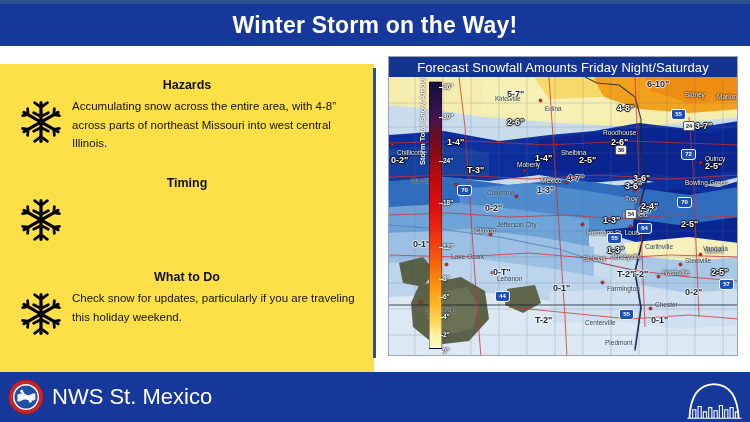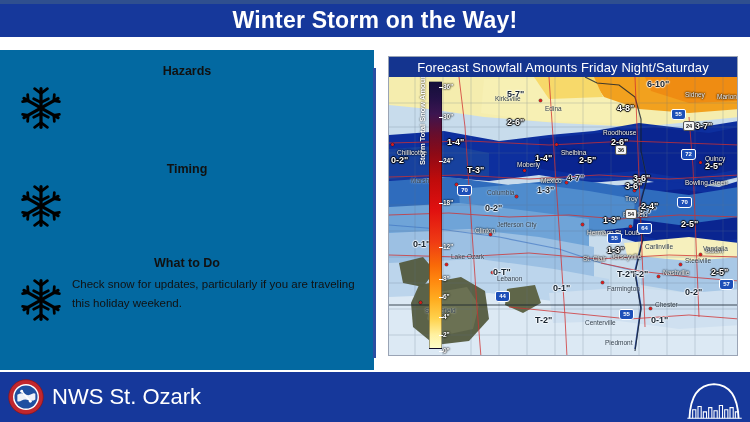--- a/index.html
+++ b/index.html
@@ -7,34 +7,34 @@
     width: 750px; height: 422px;
     font-family: "Liberation Sans", sans-serif;
     background: #ffffff;
     overflow: hidden;
     position: relative;
   }
   .page { position: relative; width: 750px; height: 422px; background: #fff; }
 
   
   .header {
-    position: absolute; left: 0; top: 4px; width: 750px; height: 33px;
+    position: absolute; left: 0; top: 4px; width: 750px; height: 42px;
     background: #16389b;
     display: flex; align-items: center; justify-content: center;
   }
   .header-title {
     color: #ffffff; font-size: 23px; font-weight: bold;
     letter-spacing: .2px; font-family: "Liberation Sans", sans-serif;
   }
   .topstrip { position:absolute; left:0; top:0; width:750px; height:4px; background:#2f4f8f; }
 
   
   .left-panel {
-    position: absolute; left: 0; top: 50px; width: 374px; height: 320px;
-    background: #0369a1;
+    position: absolute; left: 0; top: 64px; width: 374px; height: 320px;
+    background: #fde047;
   }
   .divider {
     position: absolute; left: 373px; top: 68px; width: 3px; height: 290px;
     background: #2a4ea2;
   }
   .sect { position: relative; }
   .sect-title {
     text-align: center; font-size: 12.5px; font-weight: bold; color: #111;
     font-family: "Liberation Sans", sans-serif;
   }
@@ -189,20 +189,21 @@
                 <line x1="22" y1="66" x2="21" y2="79"></line>
               <line x1="78" y1="34" x2="90" y2="36"></line>
                 <line x1="78" y1="34" x2="79" y2="21"></line>
               <line x1="50" y1="38" x2="34" y2="30"></line>
                 <line x1="50" y1="38" x2="66" y2="30"></line>
               <line x1="50" y1="62" x2="34" y2="70"></line>
                 <line x1="50" y1="62" x2="66" y2="70"></line>
             </g>
           </svg>
         </div>
+        <div class="sect-text">Accumulating snow across the entire area, with 4-8” across parts of northeast Missouri into west central Illinois.</div>
       </div>
     </div>
 
     <div class="sect s2">
       <div class="sect-title">Timing</div>
       <div class="sect-body">
         <div class="flake">
           <svg viewBox="0 0 100 100" width="46" height="46" aria-hidden="true">
             <g stroke="#000" stroke-width="7" stroke-linecap="round" fill="none">
               <line x1="50" y1="8" x2="50" y2="92"></line>
@@ -471,21 +472,21 @@
         <circle cx="50" cy="50" r="48" fill="#c1272d"></circle>
         <circle cx="50" cy="50" r="36" fill="#ffffff"></circle>
         <circle cx="50" cy="50" r="32" fill="#1f4fa0"></circle>
         <path d="M26,44 q10,-8 20,-2 q10,6 20,0 q6,-4 10,-1 l0,16 q-8,6 -18,2 q-12,-5 -20,1 q-6,4 -12,2 Z" fill="#ffffff" opacity=".92"></path>
         <path d="M38,34 L62,62" stroke="#ffffff" stroke-width="4" stroke-linecap="round"></path>
         <circle cx="38" cy="34" r="4" fill="#ffffff"></circle>
         <circle cx="62" cy="62" r="4" fill="#ffffff"></circle>
         <circle cx="50" cy="50" r="48" fill="none" stroke="#8d1216" stroke-width="2"></circle>
       </svg>
     </div>
-    <div class="footer-name">NWS St. Ozark</div>
+    <div class="footer-name">NWS St. Mexico</div>
     <div class="arch">
       <svg viewBox="0 0 120 80" width="64" height="44" aria-hidden="true">
         <path d="M14,78 Q16,16 60,14 Q104,16 106,78" fill="none" stroke="#ffffff" stroke-width="3.5"></path>
         <g fill="none" stroke="#ffffff" stroke-width="2">
           <path d="M20,78 L20,62 L26,62 L26,78"></path>
           <path d="M30,78 L30,56 L36,56 L36,78"></path>
           <path d="M40,78 L40,66 L46,66 L46,78"></path>
           <path d="M50,78 L50,58 L56,58 L56,78"></path>
           <path d="M60,78 L60,64 L66,64 L66,78"></path>
           <path d="M70,78 L70,54 L76,54 L76,78"></path>

